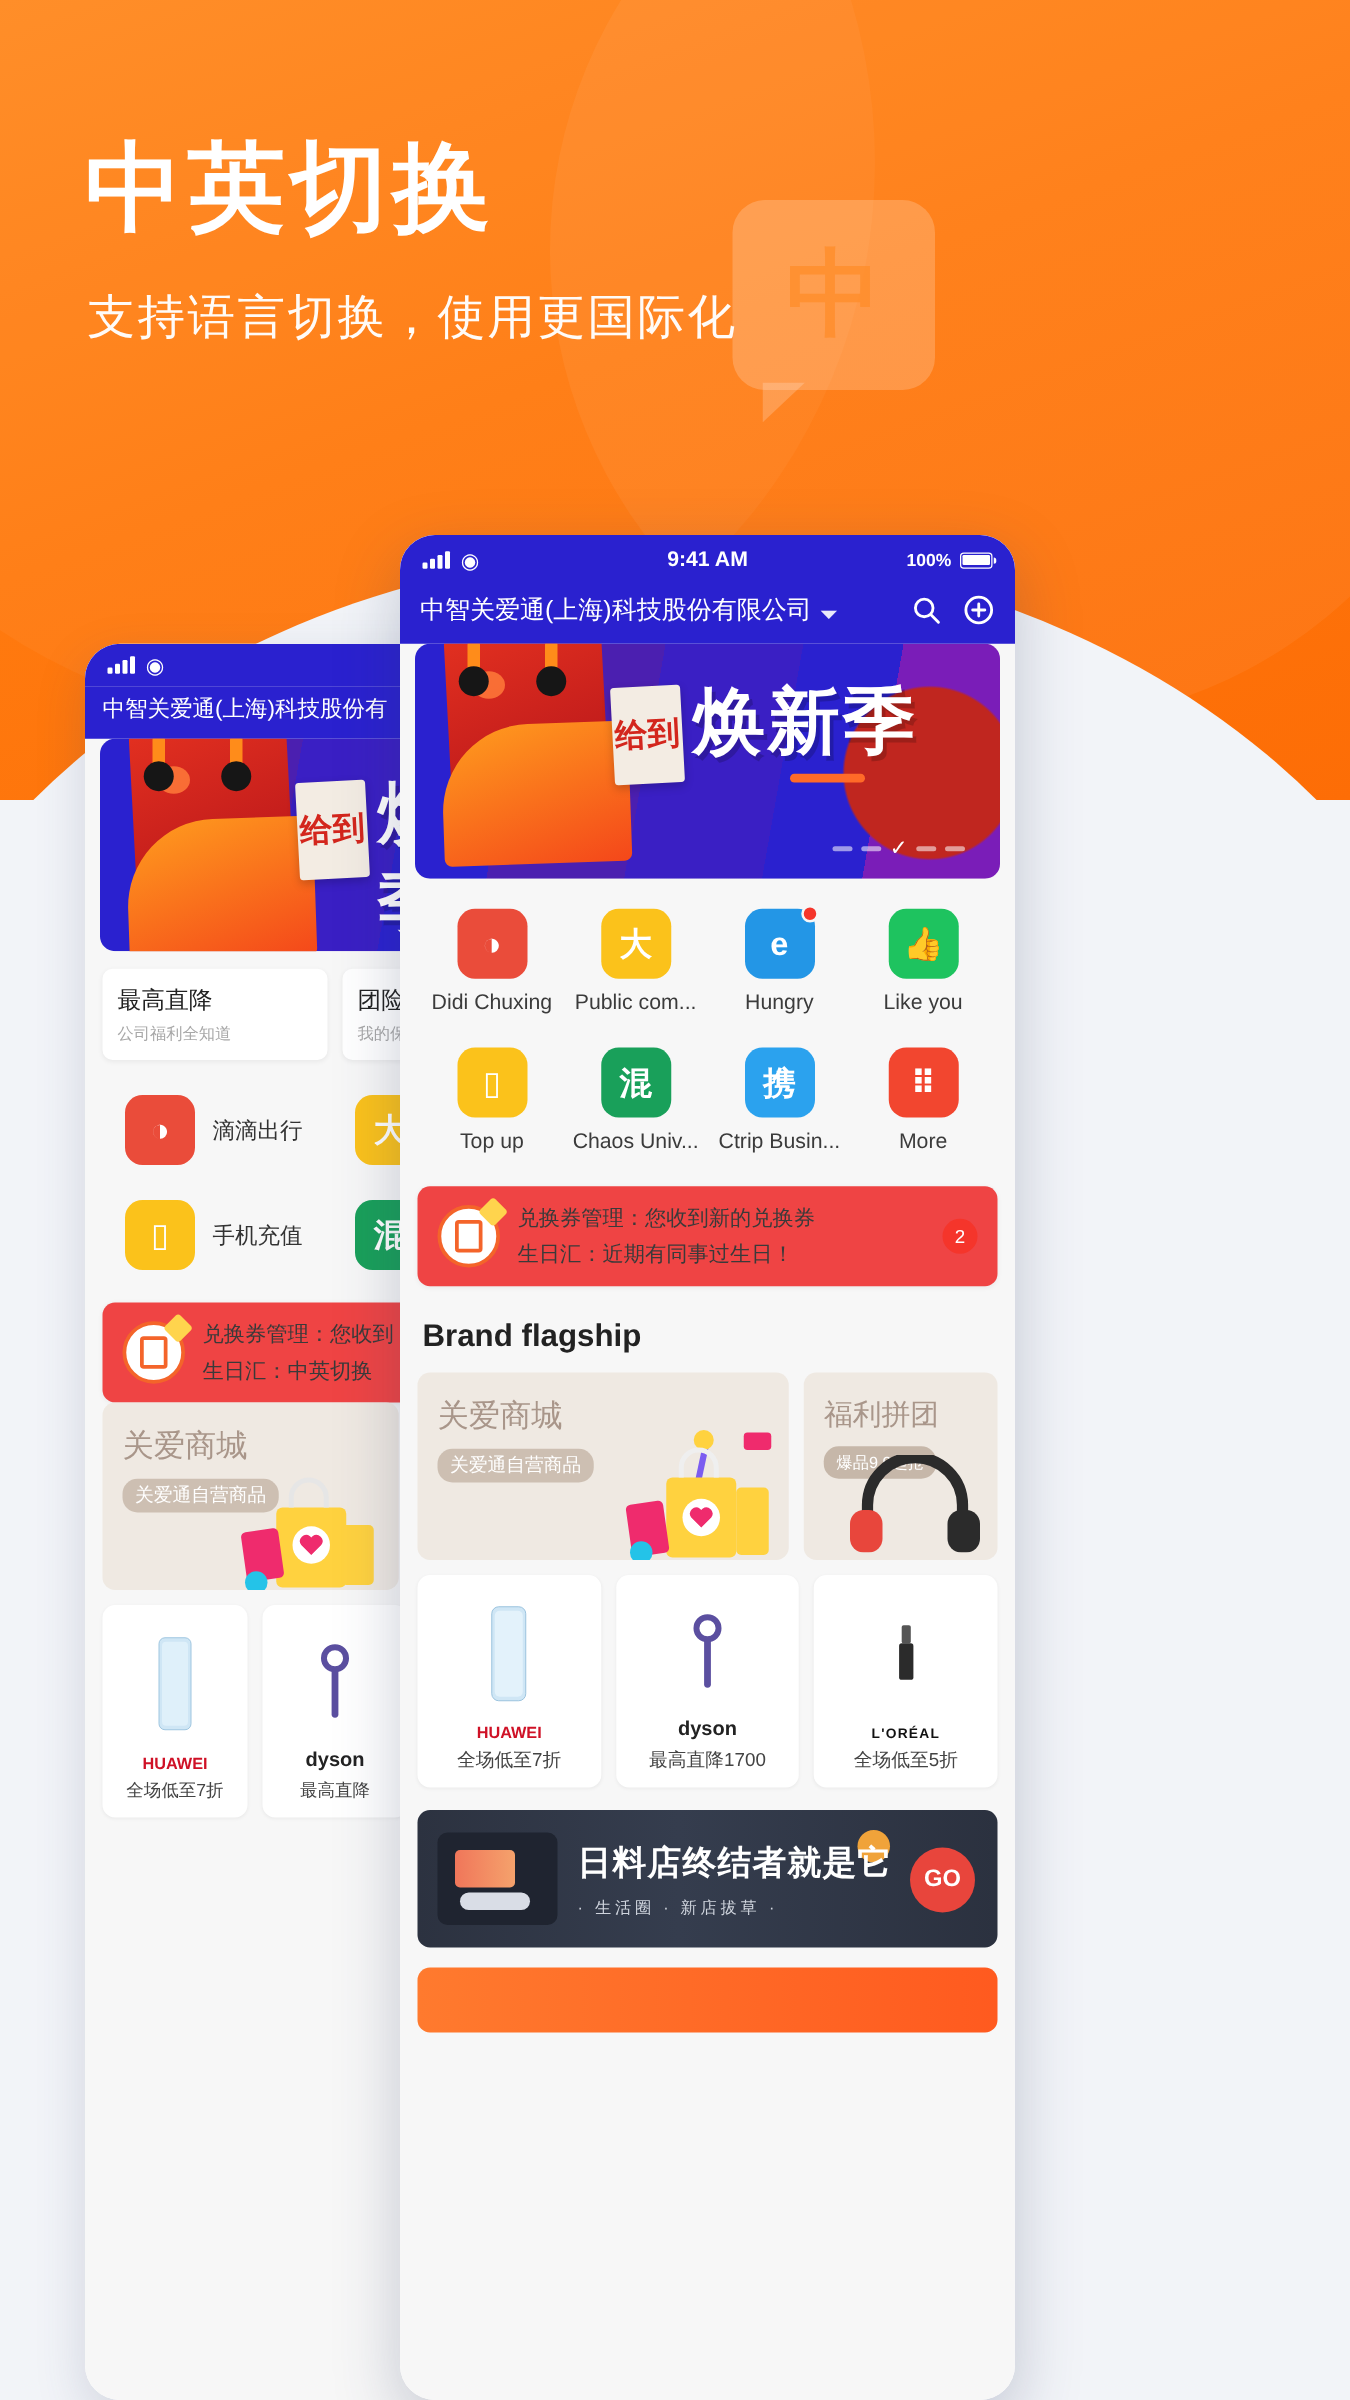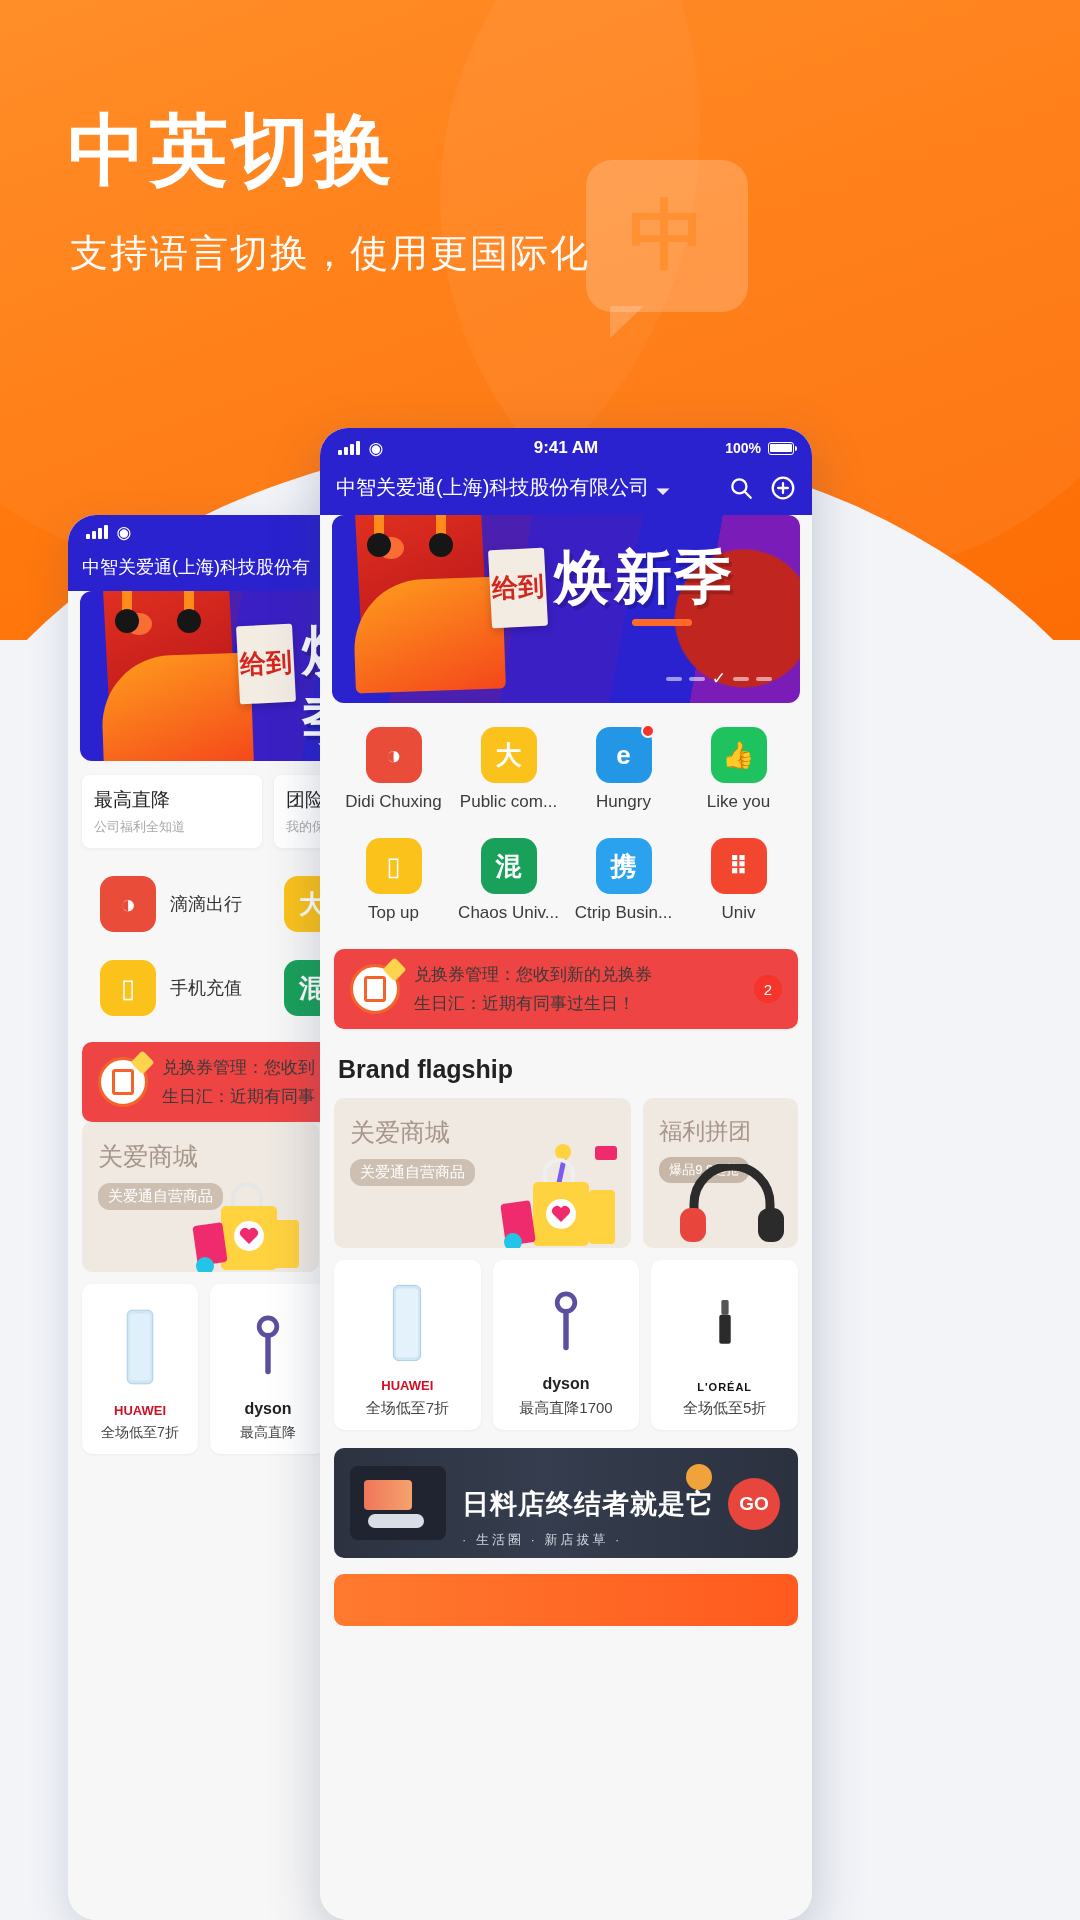--- a/index.html
+++ b/index.html
@@ -226,21 +226,21 @@
   .pimg{ position:absolute; top:10px; left:0; right:0; height:106px;
     display:flex; align-items:center; justify-content:center; }
   .brandmark{ font-size:16px; font-weight:bold; color:#222; margin-bottom:6px;}
   .brandmark.hw{ color:#cf1126; font-size:13px; }
   .brandmark.lo{ color:#111; font-size:11px; letter-spacing:1px;}
 
   
   .fbanner{ margin:18px 14px 0; height:110px; border-radius:10px; overflow:hidden;
     background:linear-gradient(90deg,#2c3240 0%,#353d4e 45%,#2b313f 100%);
     position:relative; display:flex; align-items:center; }
-  .fb-txt{ position:absolute; left:128px; top:38px; color:#fff; }
+  .fb-txt{ position:absolute; left:128px; top:24px; color:#fff; }
   .fb-main{ font-size:27px; font-weight:bold; letter-spacing:1px; }
   .fb-sub{ font-size:13px; color:#cfd4dd; margin-top:9px; letter-spacing:3px;}
   .fb-go{ position:absolute; right:18px; top:30px; width:52px;height:52px;border-radius:50%;
     background:#e8453c; color:#fff; font-size:19px; font-weight:bold;
     display:flex;align-items:center;justify-content:center;}
   .fb-plate{ position:absolute; left:16px; top:18px; width:96px;height:74px;
     background:#1f2430; border-radius:8px; }
   .fb-plate::before{content:"";position:absolute;left:14px;top:14px;width:48px;height:30px;
     background:linear-gradient(90deg,#f0765a,#f5a26c);border-radius:4px;}
   .fb-plate::after{content:"";position:absolute;left:18px;top:48px;width:56px;height:14px;
@@ -337,21 +337,21 @@
         </div>
       </div>
 
   <div class="notice">
     <div class="notice-ico">
       <span class="inner"></span>
           <span class="star"></span>
     </div>
     <div class="notice-lines">
       <div>兑换券管理：您收到</div>
-      <div>生日汇：近期有同事</div>
+      <div>生日汇：中英切换</div>
     </div>
   </div>
 
 
   <div class="brands">
     <div class="bcard">
       <div class="bt">关爱商城</div>
       <div class="bb">关爱通自营商品</div>
       <svg class="bag" viewBox="0 0 120 116">
         <rect x="34" y="44" width="56" height="64" rx="5" fill="#ffd23f"></rect>
@@ -474,21 +474,21 @@
         <div class="gi">
           <div class="gi-ico" style="background: rgb(25, 160, 90);">混</div>
           <div class="gi-lb">Chaos Univ...</div>
         </div>
         <div class="gi">
           <div class="gi-ico" style="background: rgb(43, 162, 238);">携</div>
           <div class="gi-lb">Ctrip Busin...</div>
         </div>
         <div class="gi">
           <div class="gi-ico" style="background: rgb(242, 70, 47);">⠿</div>
-          <div class="gi-lb">Univ</div>
+          <div class="gi-lb">More</div>
         </div>
       </div>
 
   <div class="notice">
     <div class="notice-ico">
       <span class="inner"></span>
           <span class="star"></span>
     </div>
     <div class="notice-lines">
       <div>兑换券管理：您收到新的兑换券</div>

